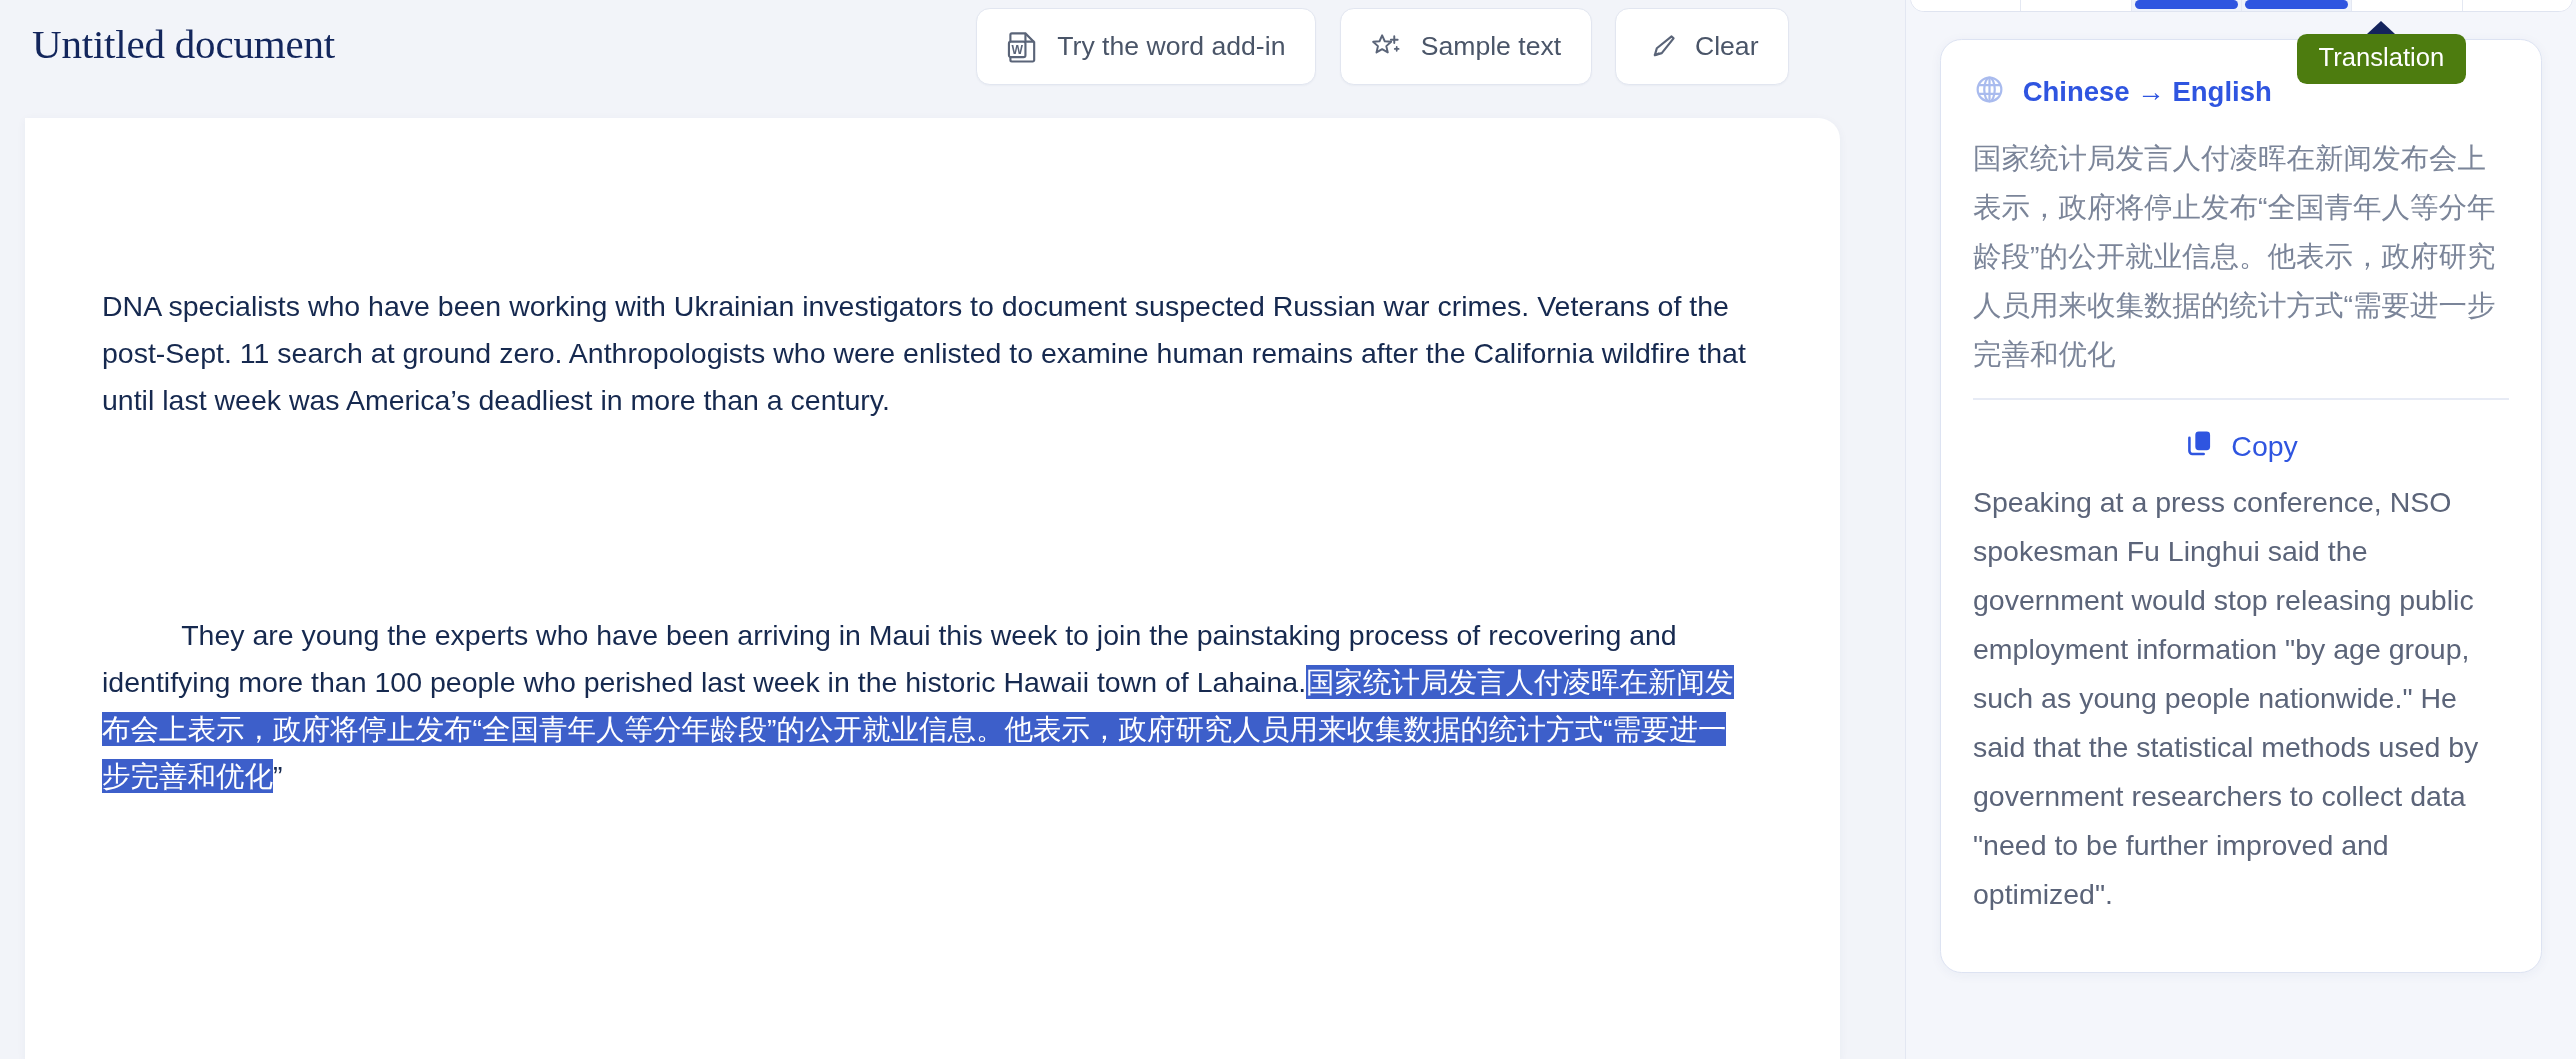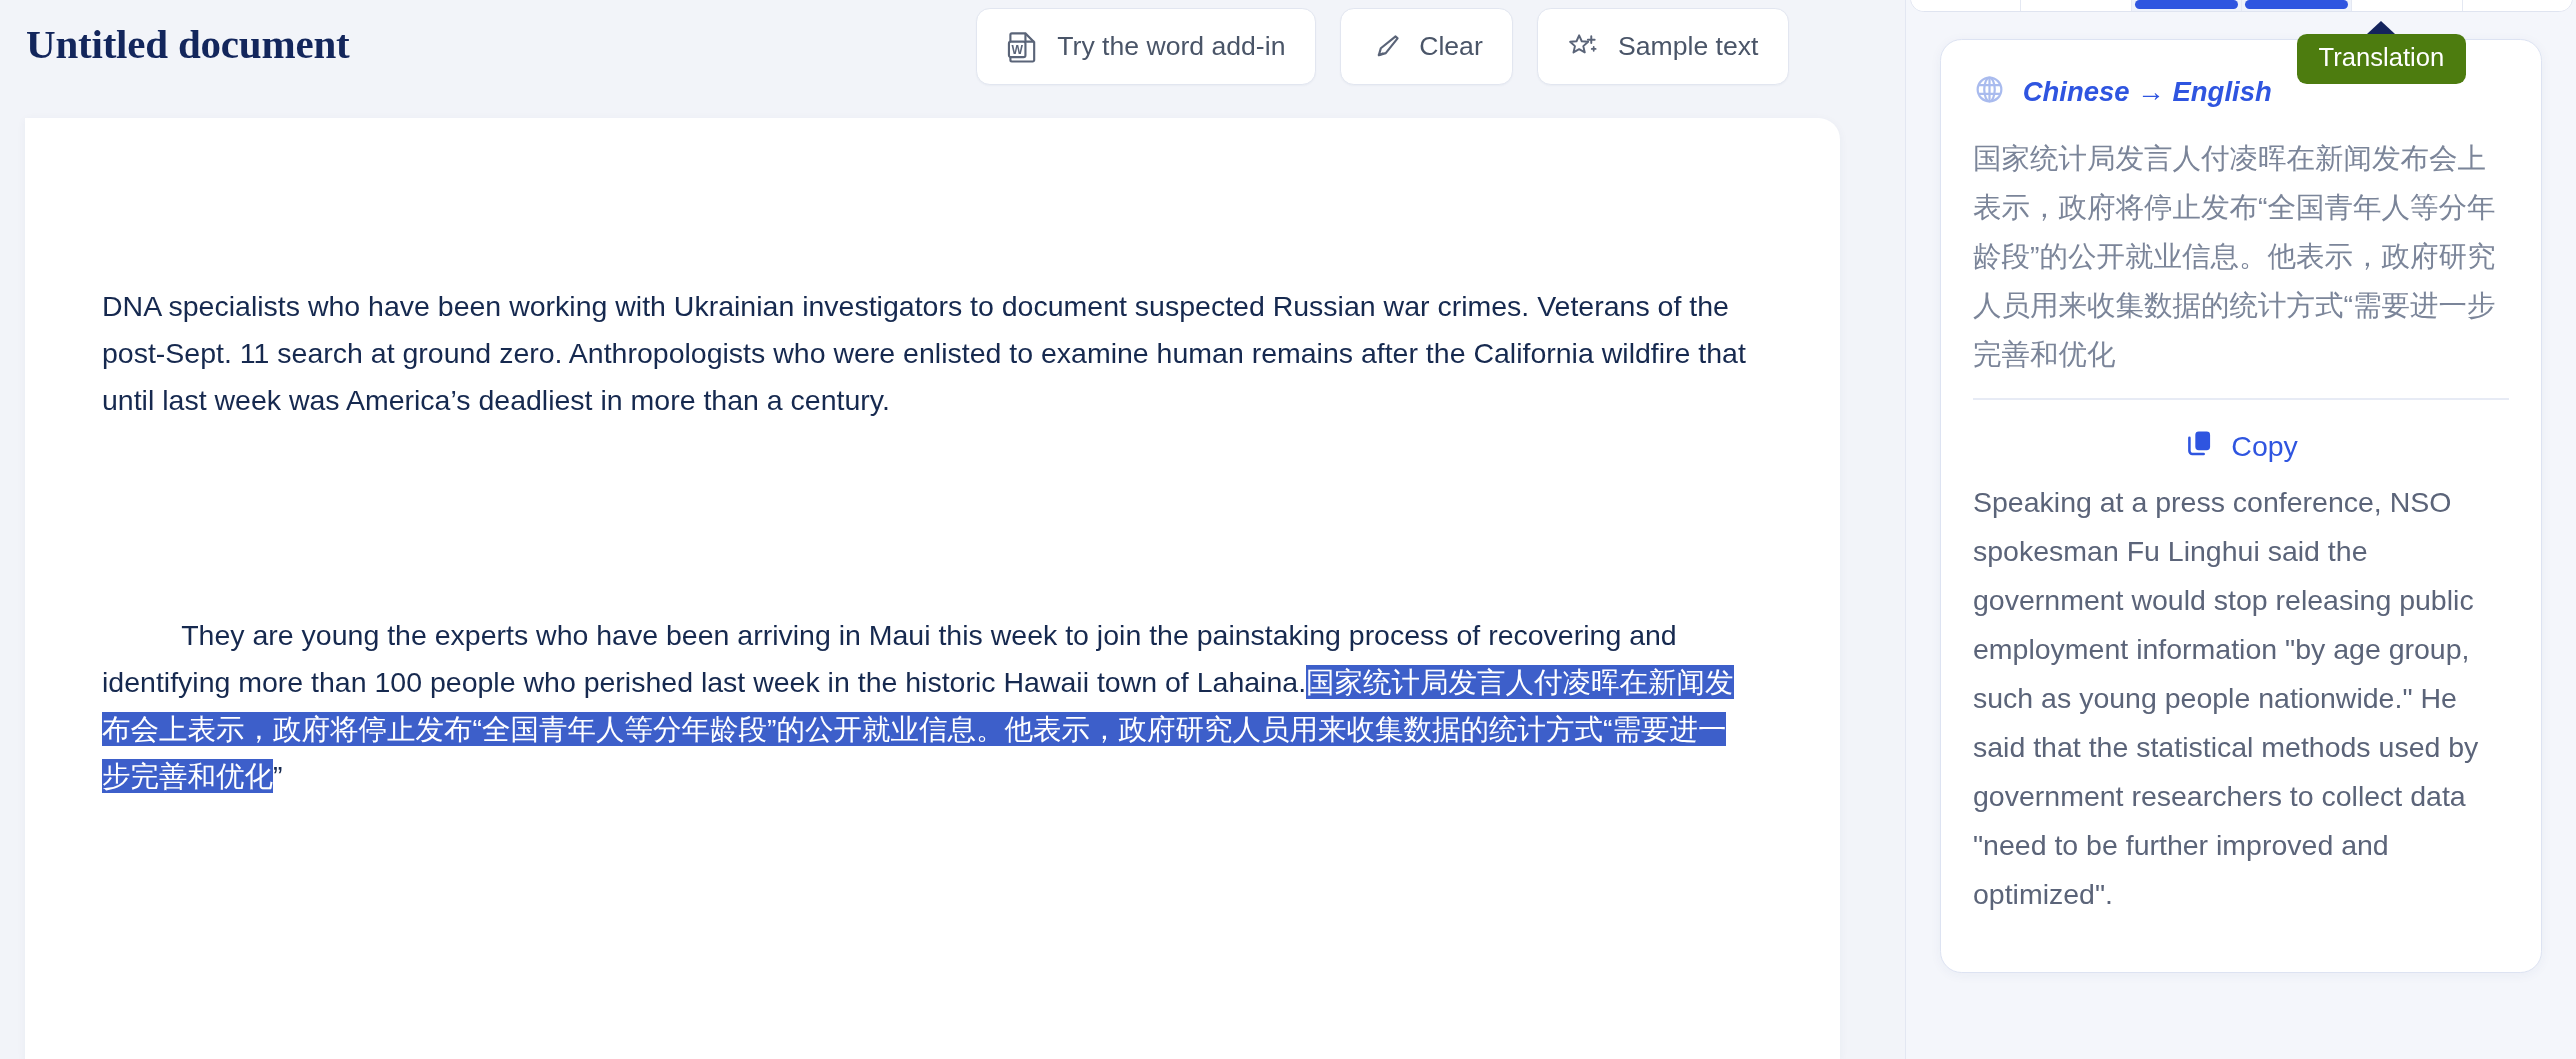--- a/index.html
+++ b/index.html
@@ -30,25 +30,25 @@
   #editor-header {
     position: absolute;
     left: 0; top: 0;
     width: 1905px;
     height: 118px;
     background: #f2f4f9;
   }
 
   #doc-title {
     position: absolute;
-    left: 26px;
+    left: 32px;
     top: 19.7px;
     font-family: "Liberation Serif", "DejaVu Serif", serif;
     font-size: 41px;
-    font-weight: 700;
+    font-weight: 400;
     color: #13265c;
     letter-spacing: -0.2px;
     white-space: nowrap;
   }
 
   #header-actions {
     position: absolute;
     right: 116px;
     top: 7.9px;
     display: flex;
@@ -193,21 +193,20 @@
     display: flex;
     align-items: center;
     gap: 16.7px;
     margin-bottom: 23.6px;
   }
   #lang-label {
     font-size: 27.5px;
     font-weight: 700;
     color: #2f55e0;
     white-space: nowrap;
-    font-style: italic;
   }
 
   #source-text {
     font-size: 28.5px;
     line-height: 49px;
     color: #7b8599;
     margin-bottom: 19.7px;
   }
 
   #card-divider {
@@ -262,37 +261,37 @@
               <path d="M19 4.5V13h9" stroke="#5a6478" stroke-width="2.2" fill="none"></path>
               <rect x="2" y="13" width="17" height="16" rx="2" fill="#fff" stroke="#5a6478" stroke-width="2.2"></rect>
               <text x="10.5" y="25.6" font-family="Liberation Sans, sans-serif" font-size="12.5" font-weight="700" fill="#5a6478" text-anchor="middle">W</text>
             </svg>
           </span>
           <span class="lbl">Try the word add-in</span>
         </div>
 
         <div class="hdr-btn">
           <span class="ico">
-            <svg width="31.5" height="31.5" viewBox="0 0 32 32" fill="none">
-              <path d="M26 5.5L11 17.5l-2 7 7-2L28 7.5z" stroke="#5a6478" stroke-width="2.2" stroke-linejoin="round" fill="none"></path>
-              <path d="M9 24.5l4-1.6" stroke="#5a6478" stroke-width="2.2" stroke-linecap="round"></path>
-            </svg>
-          </span>
-          <span class="lbl">Clear</span>
-        </div>
-
-        <div class="hdr-btn">
-          <span class="ico">
             <svg width="33" height="33" viewBox="0 0 34 34" fill="none">
               <path d="M12.5 5.5l2.7 6.1 6.6.6-5 4.4 1.5 6.5-5.8-3.4-5.8 3.4 1.5-6.5-5-4.4 6.6-.6z" stroke="#5a6478" stroke-width="2" stroke-linejoin="round" fill="none"></path>
               <path d="M25 6.5v7M21.5 10h7" stroke="#5a6478" stroke-width="2" stroke-linecap="round"></path>
               <path d="M27.5 17.5v4M25.5 19.5h4" stroke="#5a6478" stroke-width="1.8" stroke-linecap="round"></path>
             </svg>
           </span>
           <span class="lbl">Sample text</span>
+        </div>
+
+        <div class="hdr-btn">
+          <span class="ico">
+            <svg width="31.5" height="31.5" viewBox="0 0 32 32" fill="none">
+              <path d="M26 5.5L11 17.5l-2 7 7-2L28 7.5z" stroke="#5a6478" stroke-width="2.2" stroke-linejoin="round" fill="none"></path>
+              <path d="M9 24.5l4-1.6" stroke="#5a6478" stroke-width="2.2" stroke-linecap="round"></path>
+            </svg>
+          </span>
+          <span class="lbl">Clear</span>
         </div>
 
       </div>
     </div>
 
     <div id="editor-card">
       <div id="doc-body">
         <p>DNA specialists who have been working with Ukrainian investigators to document suspected Russian war crimes. Veterans of the post-Sept. 11 search at ground zero. Anthropologists who were enlisted to examine human remains after the California wildfire that until last week was America’s deadliest in more than a century.</p>
         <p>
           <span>They are young the experts who have been arriving in Maui this week to join the painstaking process of recovering and identifying more than 100 people who perished last week in the historic Hawaii town of Lahaina.</span><span class="sel">国家统计局发言人付凌晖在新闻发布会上表示，政府将停止发布“全国青年人等分年龄段”的公开就业信息。他表示，政府研究人员用来收集数据的统计方式“需要进一步完善和优化</span><span class="tail-quote">”</span>

